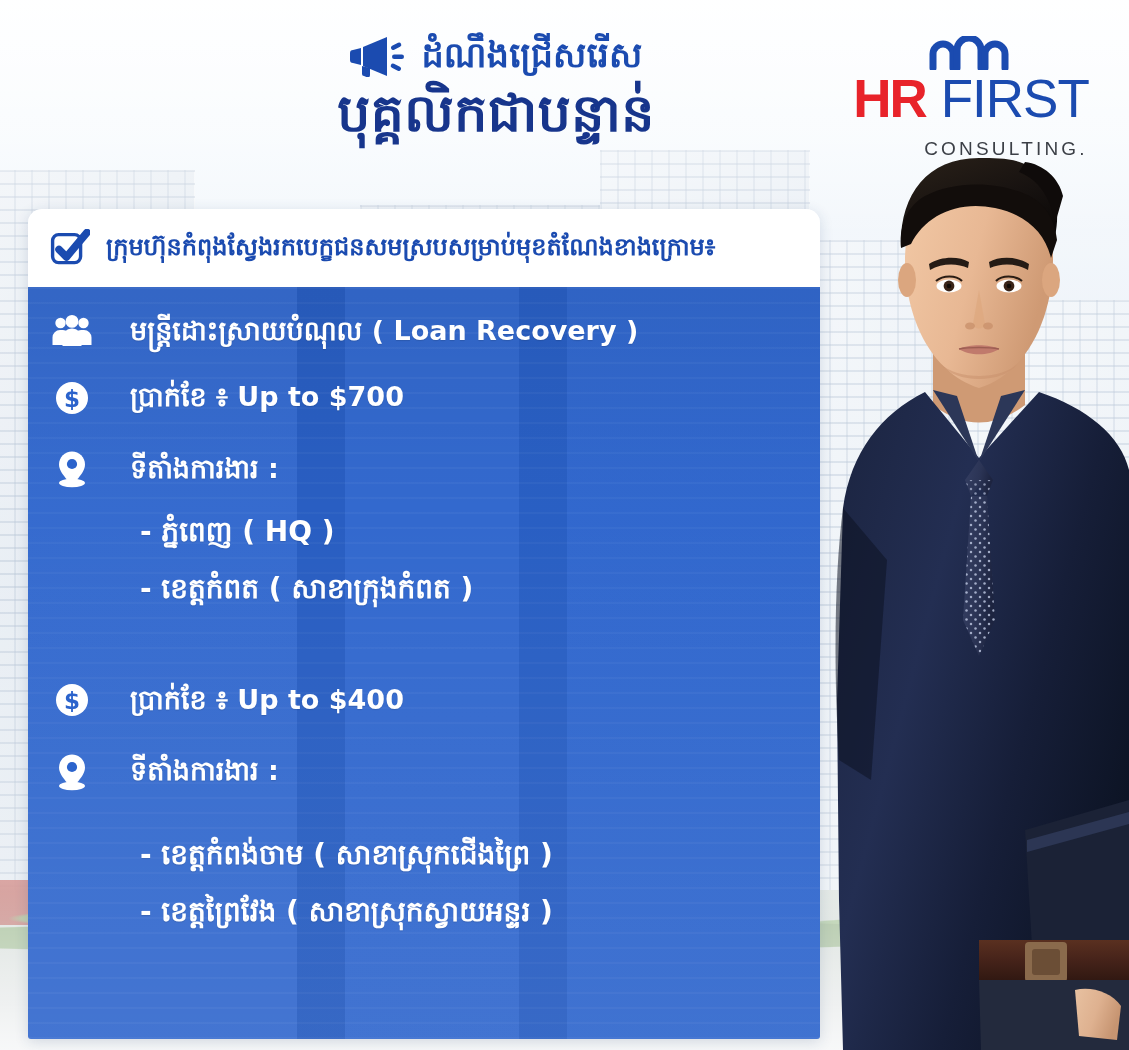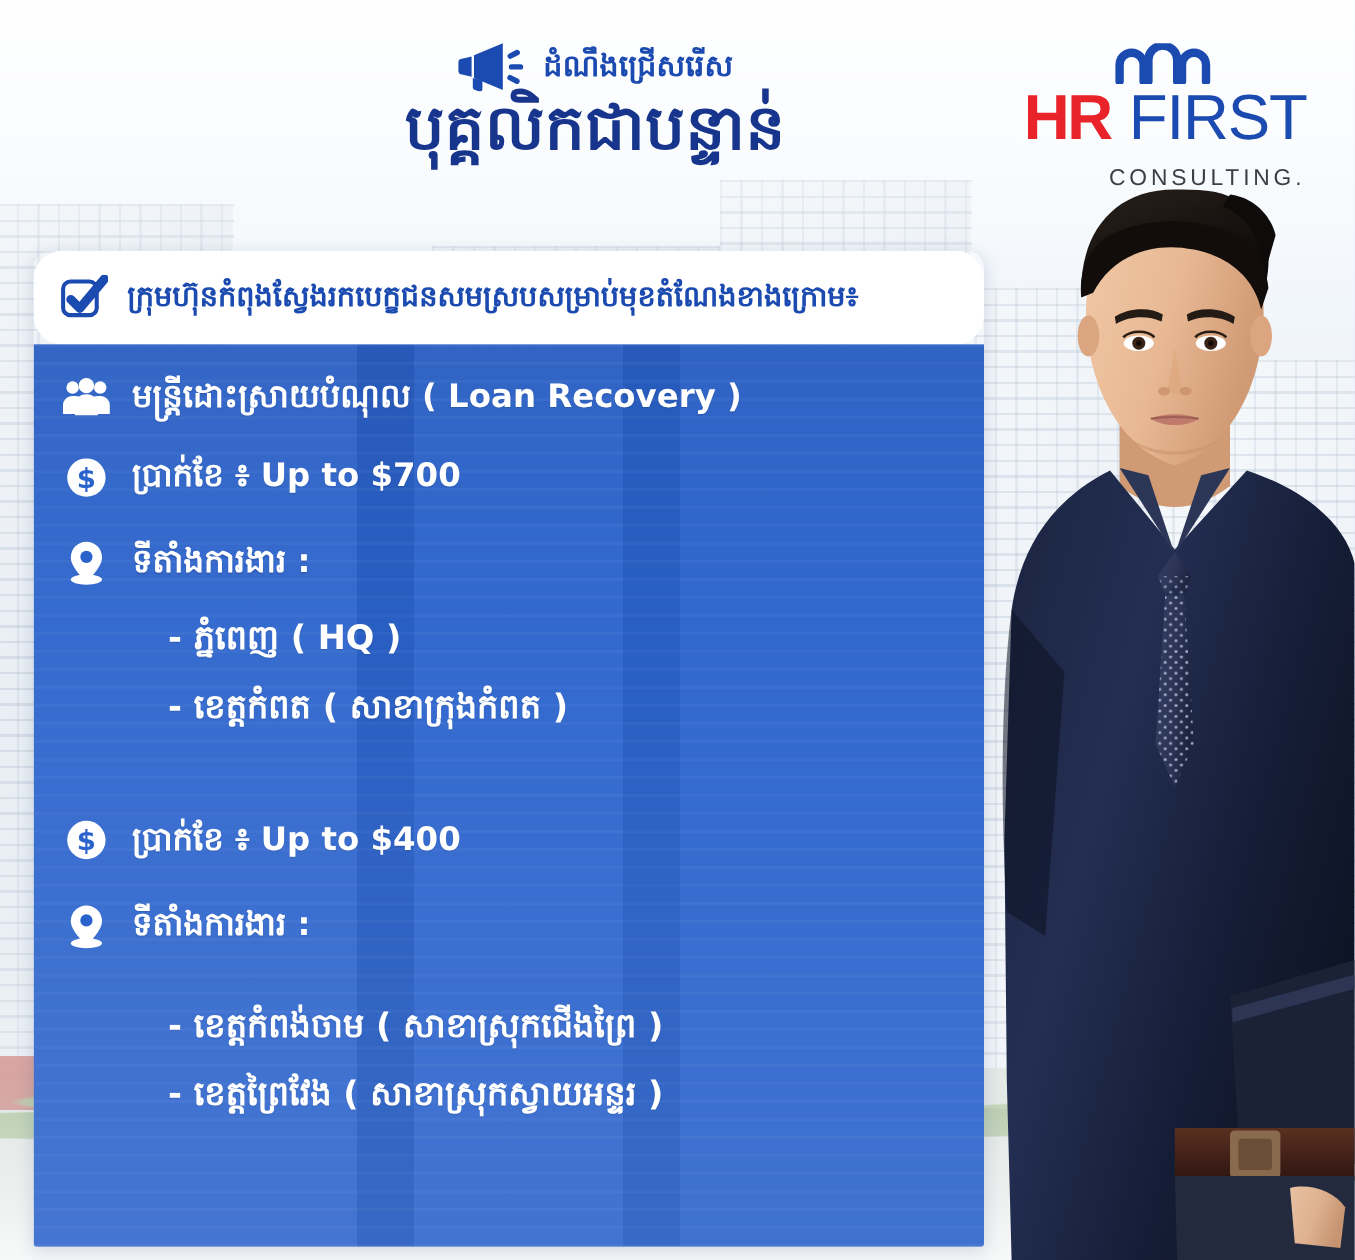--- a/index.html
+++ b/index.html
@@ -95,35 +95,34 @@
   }
   .title-line1 {
     display: flex;
     align-items: center;
     justify-content: center;
     gap: 14px;
     white-space: nowrap;
   }
   .megaphone-icon { flex: 0 0 auto; line-height: 0; }
   .title-sub {
-    font-size: 25px;
+    font-size: 35px;
     font-weight: 700;
     color: #1b4bb0;
     letter-spacing: .2px;
     line-height: 1.25;
   }
   .title-main {
     margin-top: 4px;
     font-size: 52px;
     font-weight: 700;
     color: #17358c;
     line-height: 1.2;
     letter-spacing: .5px;
     white-space: nowrap;
-    font-family: Liberation Mono, monospace;
   }
 
   
   .logo {
     position: absolute;
     right: 22px; top: 36px;
     width: 272px;
     text-align: center;
   }
   .logo-mark { line-height: 0; margin-bottom: 2px; }
@@ -162,21 +161,20 @@
     overflow: hidden;
     box-shadow: 0 3px 14px rgba(30,60,110,.16);
   }
   .card-head {
     height: 78px;
     background: #ffffff;
     display: flex;
     align-items: center;
     gap: 16px;
     padding: 0 18px 0 22px;
-    border-radius: 24px;
   }
   .check-icon { flex: 0 0 auto; line-height: 0; }
   .card-head-text {
     font-size: 24px;
     font-weight: 700;
     color: #1b4bb0;
     line-height: 1.3;
     white-space: nowrap;
   }
 
@@ -195,21 +193,21 @@
       linear-gradient(90deg, rgba(255,255,255,.05) 0 34%, rgba(0,0,0,.05) 34% 40%, rgba(255,255,255,.04) 40% 62%, rgba(0,0,0,.045) 62% 68%, rgba(255,255,255,.03) 68% 100%),
       repeating-linear-gradient(to bottom, rgba(255,255,255,.035) 0 2px, rgba(0,0,0,0) 2px 15px),
       linear-gradient(180deg, rgba(0,0,0,.05) 0%, rgba(0,0,0,0) 30%, rgba(255,255,255,.045) 72%, rgba(255,255,255,.07) 100%);
     pointer-events: none;
   }
   .card-body > * { position: relative; z-index: 1; }
 
   .row {
     display: flex;
     align-items: center;
-    gap: 16px;
+    gap: 36px;
   }
   .row-icon {
     flex: 0 0 44px;
     width: 44px;
     display: flex;
     justify-content: center;
     line-height: 0;
   }
   .row-text {
     color: #ffffff;

